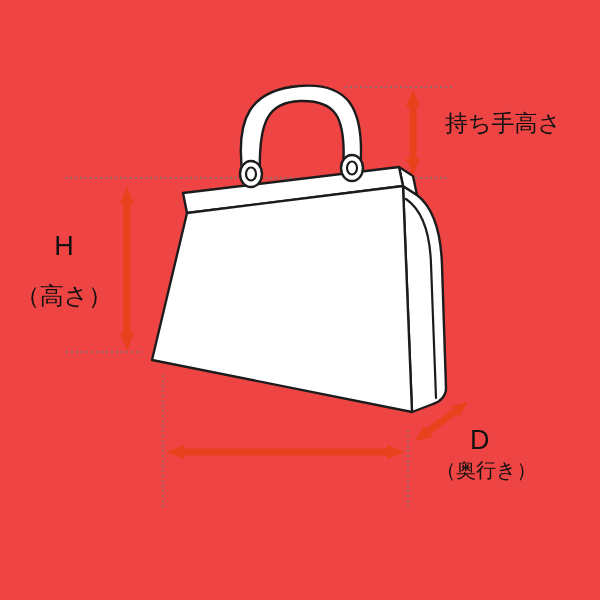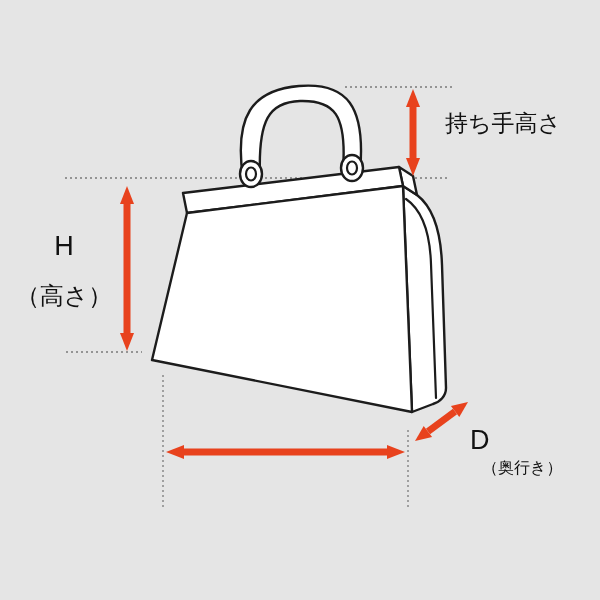--- a/index.html
+++ b/index.html
@@ -1,17 +1,17 @@
 <!DOCTYPE html>
 <html><head>
 <meta charset="utf-8">
 <style>
   html,body{margin:0;padding:0;background:#ffffff;}
   .canvas{
-    position:relative;width:600px;height:600px;background:#e5e5e5;
+    position:relative;width:600px;height:600px;background:#ef4444;
     font-family:"Liberation Sans", sans-serif;color:#111;overflow:hidden;
   }
   .canvas svg{position:absolute;left:0;top:0;}
   
   g.guides{color:#7a7a7a;}
   .guide{stroke:currentColor;stroke-width:1.3;stroke-dasharray:2 3;fill:none;}
   
   g.bag{color:#1c1c1c;}
   .bag-fill{fill:#ffffff;stroke:currentColor;stroke-width:2.4;stroke-linejoin:round;stroke-linecap:round;}
   .bag-line{fill:none;stroke:currentColor;stroke-width:2.2;stroke-linejoin:round;stroke-linecap:round;}
@@ -20,21 +20,21 @@
   .arrow-line{stroke:currentColor;stroke-width:7;fill:none;}
   .arrow-head{fill:currentColor;stroke:none;}
   
   .label{position:absolute;line-height:1.2;white-space:nowrap;color:#111;}
   .lbl-handle-height{left:445px;top:110px;font-size:23px;}
   .lbl-height{left:8px;top:230px;width:112px;text-align:center;}
   .lbl-height .sym{font-size:27px;display:block;}
   .lbl-height .cap{font-size:24px;display:block;margin-top:20px;}
   .lbl-width{left:224px;top:470px;font-size:26px;}
   .lbl-depth-sym{left:470px;top:424px;font-size:27px;}
-  .lbl-depth-cap{left:482px;top:458px;font-size:16px;text-align:center;}
+  .lbl-depth-cap{left:436px;top:458px;font-size:20px;text-align:center;}
 </style>
 </head>
 <body>
 
 <div class="canvas">
 
   <svg width="600" height="600" viewBox="0 0 600 600">
 
     <g class="guides" color="#7a7a7a">
       <line class="guide" x1="345" y1="87" x2="452" y2="87"></line>

